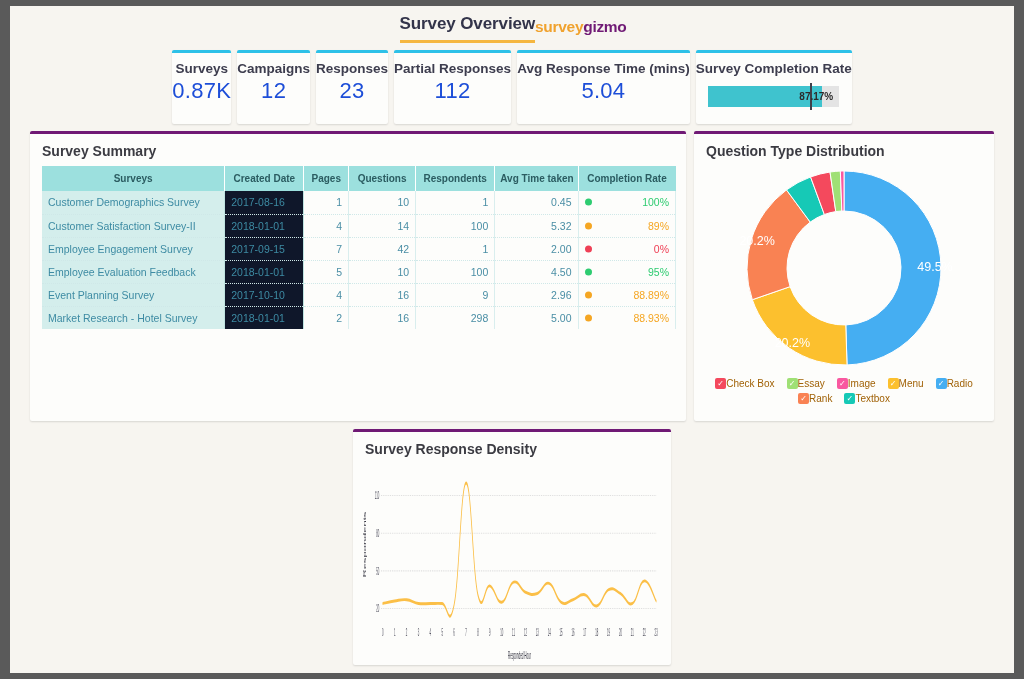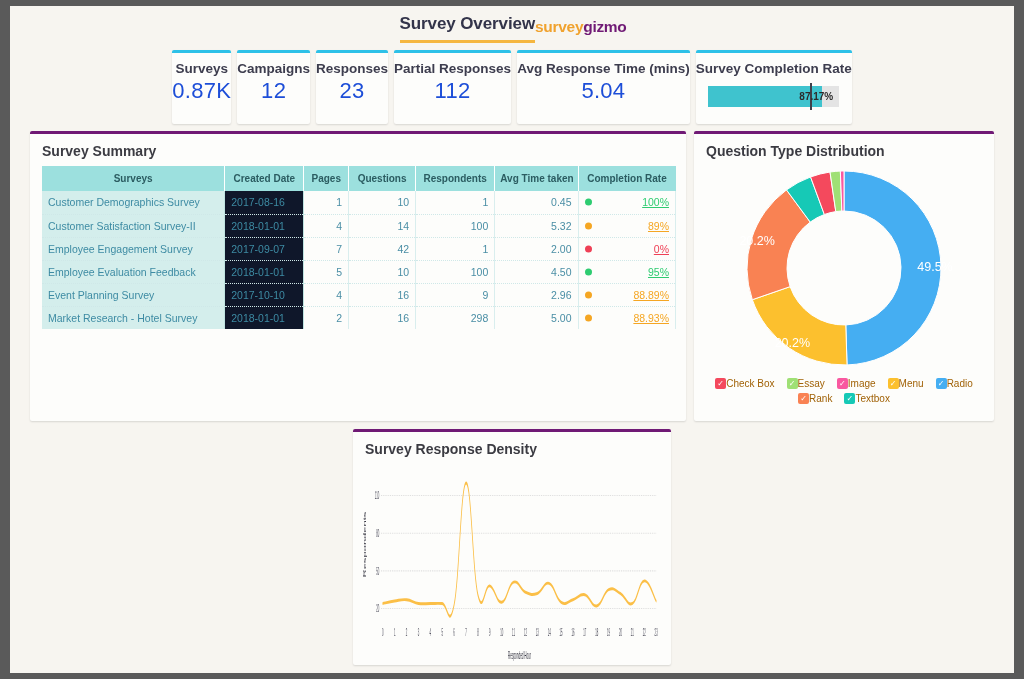--- a/index.html
+++ b/index.html
@@ -164,21 +164,21 @@
     border-right: 1px solid #d9eeee;
     color: #4a8ea5;
     font-size: 10.5px;
     height: 23px;
     vertical-align: middle;
   }
   tbody tr:last-child td { border-bottom: none; }
   td.c-name { background: #d4eeec; text-align: left; color: #3d8ba3; border-right: 1px solid #bfe4e1; }
   td.c-date { background: #0f172a; text-align: left; color: #3d8ba3; border-right: 1px solid #bfe4e1; }
   td.c-num { text-align: right; color: #4a8ea5; }
-  td.c-rate { text-align: right; position: relative; padding-left: 14px; text-decoration: underline; }
+  td.c-rate { text-align: right; position: relative; padding-left: 14px; }
   .dot {
     position: absolute;
     left: 6px; top: 50%;
     transform: translateY(-50%);
     width: 7px; height: 7px; border-radius: 50%;
   }
   .col-surveys  { width: 180px; }
   .col-created  { width: 78px; }
   .col-pages    { width: 44px; }
   .col-quest    { width: 66px; }
@@ -302,21 +302,21 @@
                   <td class="c-name">Customer Satisfaction Survey-II</td>
                   <td class="c-date">2018-01-01</td>
                   <td class="c-num">4</td>
                   <td class="c-num">14</td>
                   <td class="c-num">100</td>
                   <td class="c-num">5.32</td>
                   <td class="c-rate" style="color: rgb(245, 166, 35);">89%<span class="dot" style="background: rgb(245, 166, 35);"></span></td>
                 </tr>
                 <tr>
                   <td class="c-name">Employee Engagement Survey</td>
-                  <td class="c-date">2017-09-07</td>
+                  <td class="c-date">2017-09-15</td>
                   <td class="c-num">7</td>
                   <td class="c-num">42</td>
                   <td class="c-num">1</td>
                   <td class="c-num">2.00</td>
                   <td class="c-rate" style="color: rgb(239, 64, 86);">0%<span class="dot" style="background: rgb(239, 64, 86);"></span></td>
                 </tr>
                 <tr>
                   <td class="c-name">Employee Evaluation Feedback</td>
                   <td class="c-date">2018-01-01</td>
                   <td class="c-num">5</td>

